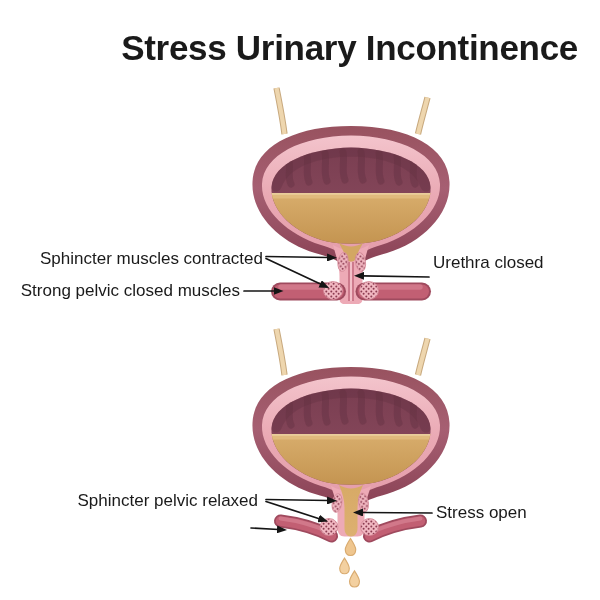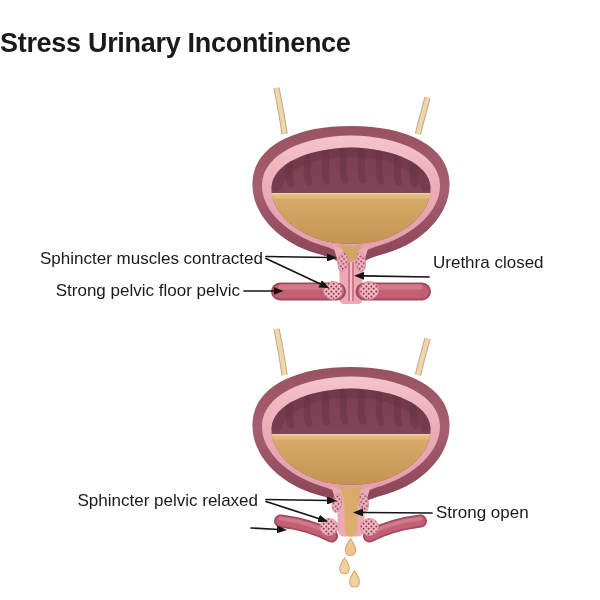--- a/index.html
+++ b/index.html
@@ -1,22 +1,22 @@
 <!DOCTYPE html>
 <html style="--background: #ffffff; --text: #1a1a1a; --arrow: #151515; --bladder-wall: #9c5365; --bladder-lining: #ecacb7; --bladder-cavity: #7b4053; --urine: #d2a45f; --pelvic-floor-muscle: #c05d71; --sphincter-dots: #8c3c51; --ureter: #ecd4ac;"><head>
 <meta charset="utf-8">
 <style>
   :root{
     --background:#ffffff; --text:#1a1a1a; --arrow:#151515;
   }
   html,body{margin:0;padding:0;}
   body{background:var(--background);font-family:"Liberation Sans", sans-serif;}
   .stage{position:relative;width:600px;height:600px;background:var(--background);overflow:hidden;}
-  .title{position:absolute;top:28px;left:0;width:578px;text-align:left;
-         font-size:27px;font-weight:600;letter-spacing:-0.3px;color:var(--text);}
+  .title{position:absolute;top:28px;left:0;width:578px;text-align:right;
+         font-size:35px;font-weight:600;letter-spacing:-0.3px;color:var(--text);}
   .label{position:absolute;font-size:17px;line-height:19px;color:var(--text);white-space:nowrap;}
   .ra{text-align:right;}
   svg{position:absolute;left:0;top:0;}
 </style>
 </head>
 <body>
 
 <div class="stage">
 
   <svg width="600" height="600" viewBox="0 0 600 600">
@@ -189,18 +189,18 @@
       <path d="M 266 499.5 L 328.5 500.5" marker-end="url(#arr)"></path>
       <path d="M 266 501.5 L 320 519" marker-end="url(#arr)"></path>
       <path d="M 251 528 L 278.5 529.5" marker-end="url(#arr)"></path>
       <path d="M 432 513 L 361.5 512.5" marker-end="url(#arr)"></path>
     </g>
   </svg>
 
   <div class="title">Stress Urinary Incontinence</div>
 
   <div class="label ra" style="right:337px; top:249px">Sphincter muscles contracted</div>
-  <div class="label ra" style="right:360px; top:281px">Strong pelvic floor pelvic</div>
+  <div class="label ra" style="right:360px; top:281px">Strong pelvic closed muscles</div>
   <div class="label" style="left:433px; top:253px">Urethra closed</div>
 
   <div class="label ra" style="right:342px; top:491px">Sphincter pelvic relaxed</div>
-  <div class="label" style="left:436px; top:503px">Strong open</div>
+  <div class="label" style="left:436px; top:503px">Stress open</div>
 </div>
 
 </body></html>

